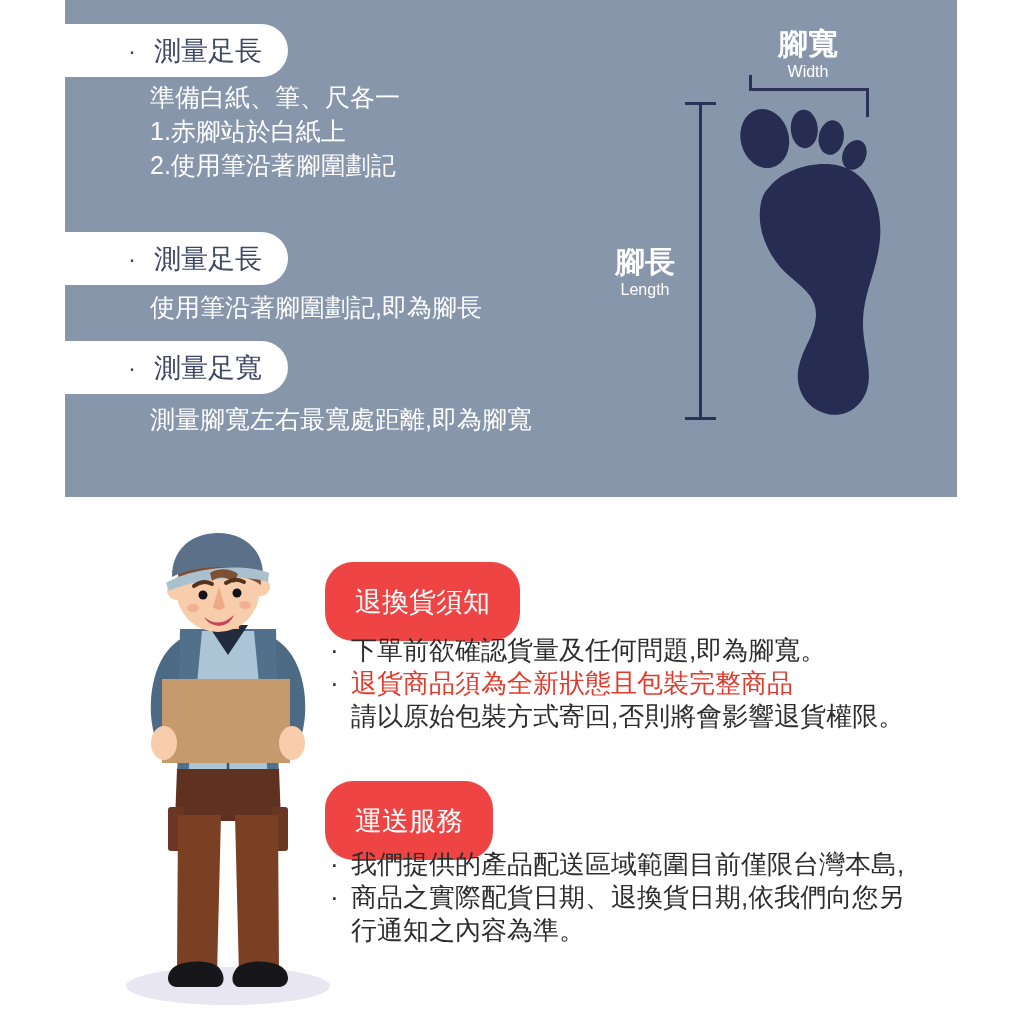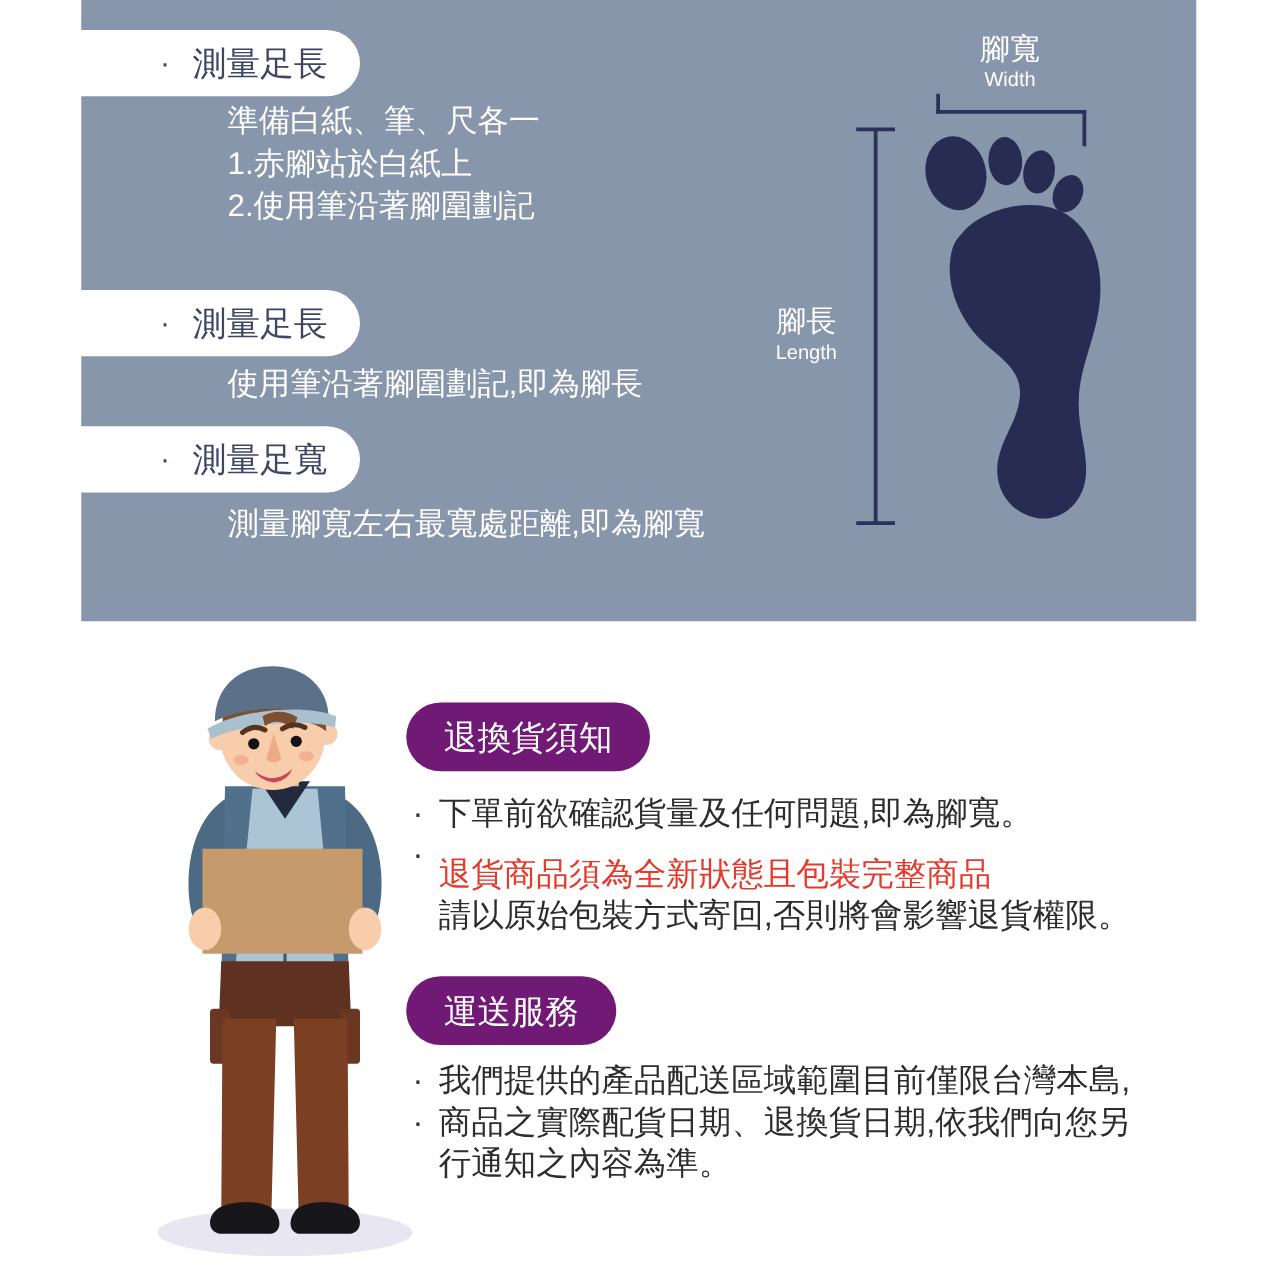--- a/index.html
+++ b/index.html
@@ -4,35 +4,35 @@
 <style>
   html,body{margin:0;padding:0;background:#fff;}
   .page{position:relative;width:1024px;height:1024px;background:#ffffff;overflow:hidden;
         font-family:"Liberation Sans",sans-serif;}
   
   .panel{position:absolute;left:65px;top:0;width:892px;height:497px;background:#8896ac;}
   .pill-band{position:absolute;left:0;width:288px;height:53px;background:#ffffff;
              border-radius:0 27px 27px 0;display:flex;align-items:center;
              box-sizing:border-box;padding-left:128px;color:#3e4666;font-size:27px;z-index:2;}
   .pill-band .dot{display:inline-block;width:26px;font-size:24px;}
-  .instr{position:absolute;left:150px;color:#ffffff;font-size:25px;line-height:34px;z-index:2;white-space:nowrap;margin-left:32px;}
+  .instr{position:absolute;left:150px;color:#ffffff;font-size:25px;line-height:34px;z-index:2;white-space:nowrap;}
   
   .dim{position:absolute;background:#2b3158;z-index:1;}
   .diag-label{position:absolute;color:#ffffff;text-align:center;z-index:2;line-height:1.1;}
-  .diag-label .zh{font-size:24px;display:block;}
+  .diag-label .zh{font-size:30px;display:block;font-weight:bold;}
   .diag-label .en{font-size:16px;display:block;margin-top:3px;}
   .foot-svg{position:absolute;left:738px;top:100px;z-index:1;}
   
-  .badge{position:absolute;height:55px;border-radius:28px;background:#701a75;color:#ffffff;
-         display:inline-flex;align-items:center;justify-content:center;padding:0 30px;
+  .badge{position:absolute;height:55px;border-radius:28px;background:#ef4444;color:#ffffff;
+         display:inline-flex;align-items:center;justify-content:center;padding:12px 30px;
          font-size:27px;white-space:nowrap;}
   .notice{position:absolute;left:330px;color:#2d2d2d;font-size:26px;line-height:33px;}
   .notice .row{display:flex;white-space:nowrap;}
   .notice .b{display:inline-block;width:21px;flex:0 0 21px;}
-  .notice .alert{color:#e5392c;margin-top:16px;}
+  .notice .alert{color:#e5392c;}
   .man-svg{position:absolute;left:122px;top:523px;}
 </style>
 </head>
 <body>
 
 <div class="page">
 
   <div class="panel"></div>
 
   <div class="pill-band" style="top:24px;">

